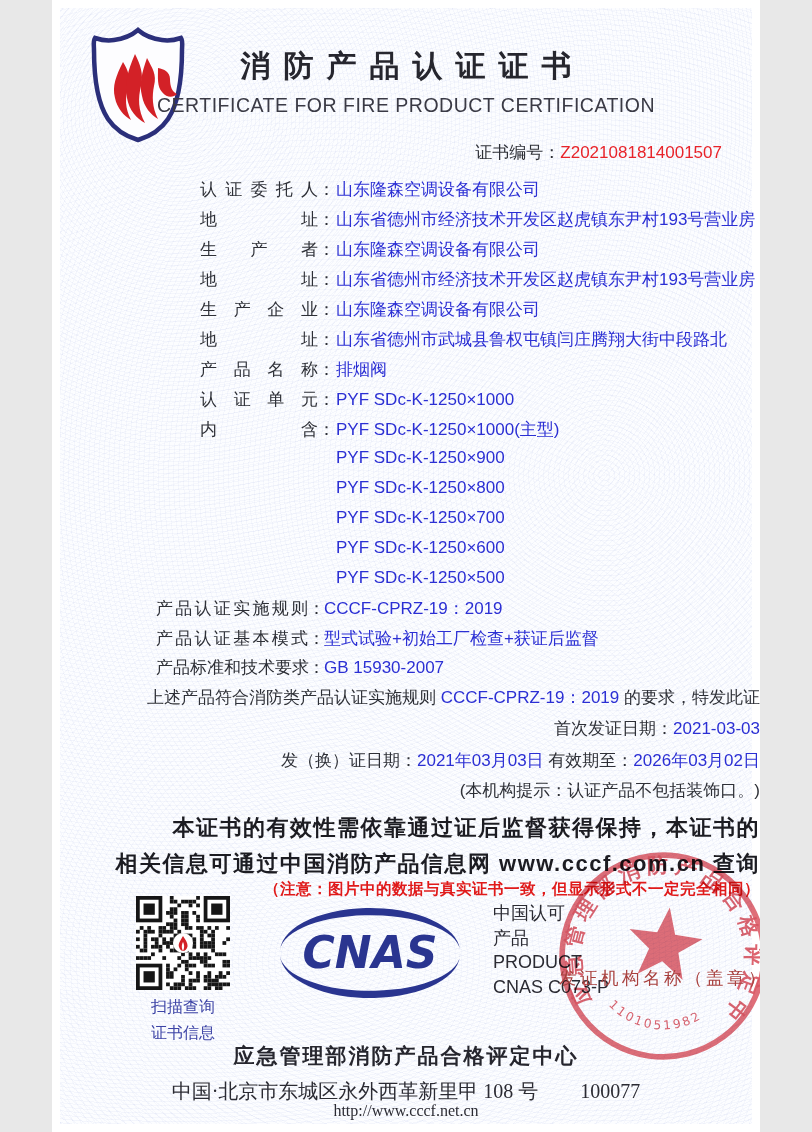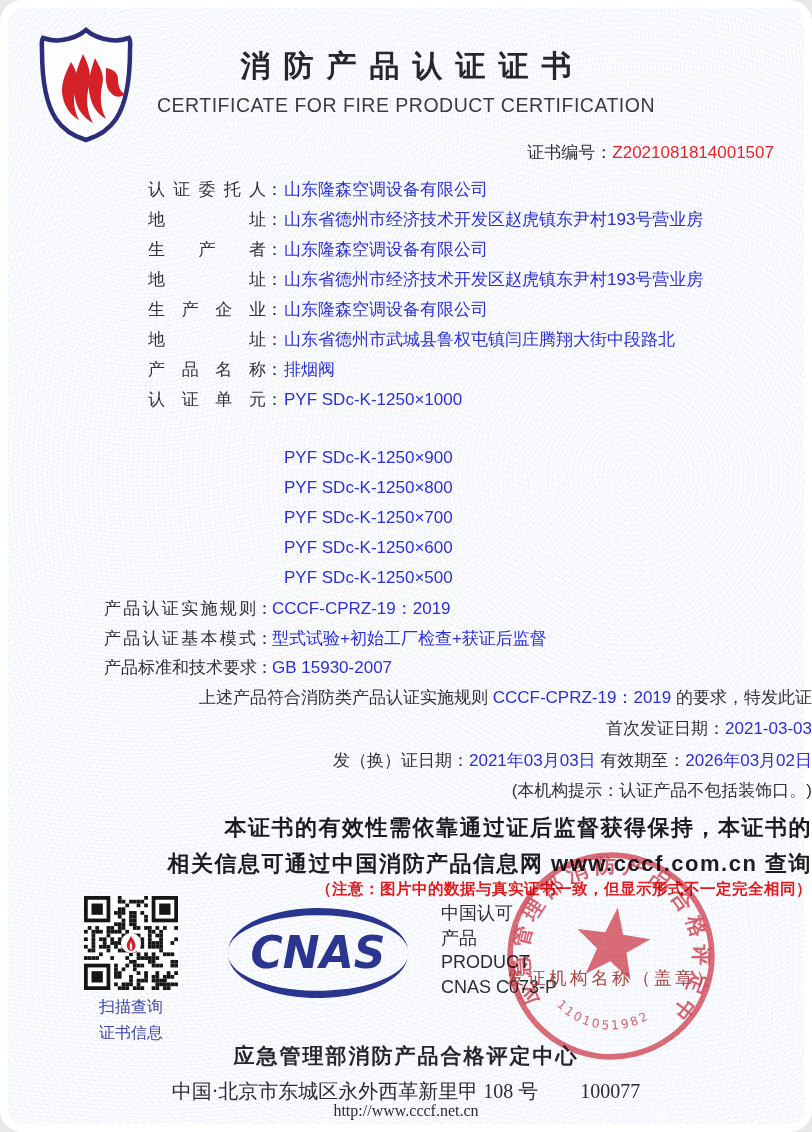--- a/index.html
+++ b/index.html
@@ -1,25 +1,24 @@
 <!DOCTYPE html>
 <html><head>
 <meta charset="utf-8">
 <style>
   html,body{margin:0;padding:0;background:#e8e8e8;}
   .page{
-    position:relative;width:812px;height:1132px;margin:0 auto;overflow:hidden;
+    position:relative;width:708px;height:1132px;margin:0 auto;overflow:hidden;
     font-family:"Liberation Sans","DejaVu Sans",sans-serif;color:#2e3037;
     background:
       repeating-radial-gradient(circle at 18% 10%, rgba(104,124,206,.055) 0 1px, transparent 1px 4px),
       repeating-radial-gradient(circle at 78% 42%, rgba(104,124,206,.05) 0 1px, transparent 1px 5px),
       repeating-radial-gradient(circle at 40% 85%, rgba(104,124,206,.045) 0 1px, transparent 1px 6px),
       #fcfdff;
     box-shadow:inset 0 0 0 8px #ffffff;
-    border-radius:22px;
   }
   .abs{position:absolute;}
   .center{left:0;right:0;text-align:center;}
   .nowrap{white-space:nowrap;}
 
   .title-cn{top:46px;font-size:30px;font-weight:700;letter-spacing:13px;text-indent:13px;color:#26262e;}
   .title-en{top:94px;font-size:19.5px;font-weight:500;letter-spacing:.5px;color:#3a3a45;}
   .cert-line{top:141px;right:38px;font-size:17px;}
   .red{color:#e8242a;}
   .blue{color:#2b2fd4;}
@@ -75,20 +74,21 @@
   </div>
 
   <div class="frow" style="top:178px"><span class="flabel">认证委托人</span><span class="fcolon">：</span><span class="fvalue">山东隆森空调设备有限公司</span></div>
   <div class="frow" style="top:208px"><span class="flabel">地址</span><span class="fcolon">：</span><span class="fvalue">山东省德州市经济技术开发区赵虎镇东尹村193号营业房</span></div>
   <div class="frow" style="top:238px"><span class="flabel">生产者</span><span class="fcolon">：</span><span class="fvalue">山东隆森空调设备有限公司</span></div>
   <div class="frow" style="top:268px"><span class="flabel">地址</span><span class="fcolon">：</span><span class="fvalue">山东省德州市经济技术开发区赵虎镇东尹村193号营业房</span></div>
   <div class="frow" style="top:298px"><span class="flabel">生产企业</span><span class="fcolon">：</span><span class="fvalue">山东隆森空调设备有限公司</span></div>
   <div class="frow" style="top:328px"><span class="flabel">地址</span><span class="fcolon">：</span><span class="fvalue">山东省德州市武城县鲁权屯镇闫庄腾翔大街中段路北</span></div>
   <div class="frow" style="top:358px"><span class="flabel">产品名称</span><span class="fcolon">：</span><span class="fvalue">排烟阀</span></div>
   <div class="frow" style="top:388px"><span class="flabel">认证单元</span><span class="fcolon">：</span><span class="fvalue">PYF SDc-K-1250×1000</span></div>
+  <div class="frow" style="top:418px"><span class="flabel">内含</span><span class="fcolon">：</span><span class="fvalue">PYF SDc-K-1250×1000(主型)</span></div>
 
   <div class="mrow" style="top:448px">PYF SDc-K-1250×900</div>
   <div class="mrow" style="top:478px">PYF SDc-K-1250×800</div>
   <div class="mrow" style="top:508px">PYF SDc-K-1250×700</div>
   <div class="mrow" style="top:538px">PYF SDc-K-1250×600</div>
   <div class="mrow" style="top:568px">PYF SDc-K-1250×500</div>
 
   <div class="rrow" style="top:597px"><span class="rlabel">产品认证实施规则</span><span class="rcolon">：</span><span class="fvalue">CCCF-CPRZ-19：2019</span></div>
   <div class="rrow" style="top:627px"><span class="rlabel">产品认证基本模式</span><span class="rcolon">：</span><span class="fvalue">型式试验+初始工厂检查+获证后监督</span></div>
   <div class="rrow" style="top:656px"><span class="rlabel">产品标准和技术要求</span><span class="rcolon">：</span><span class="fvalue">GB 15930-2007</span></div>

